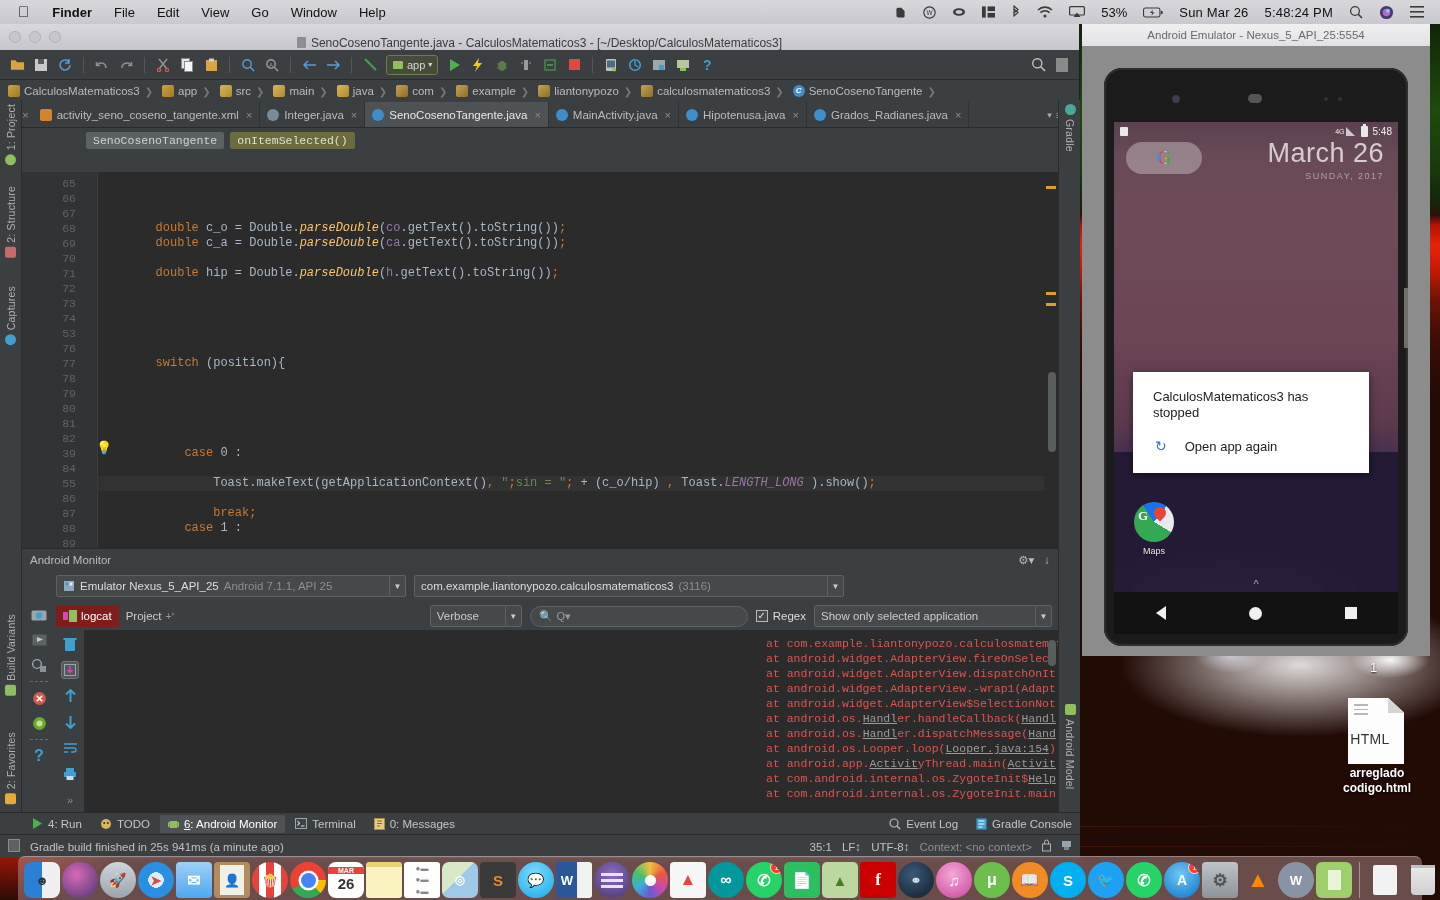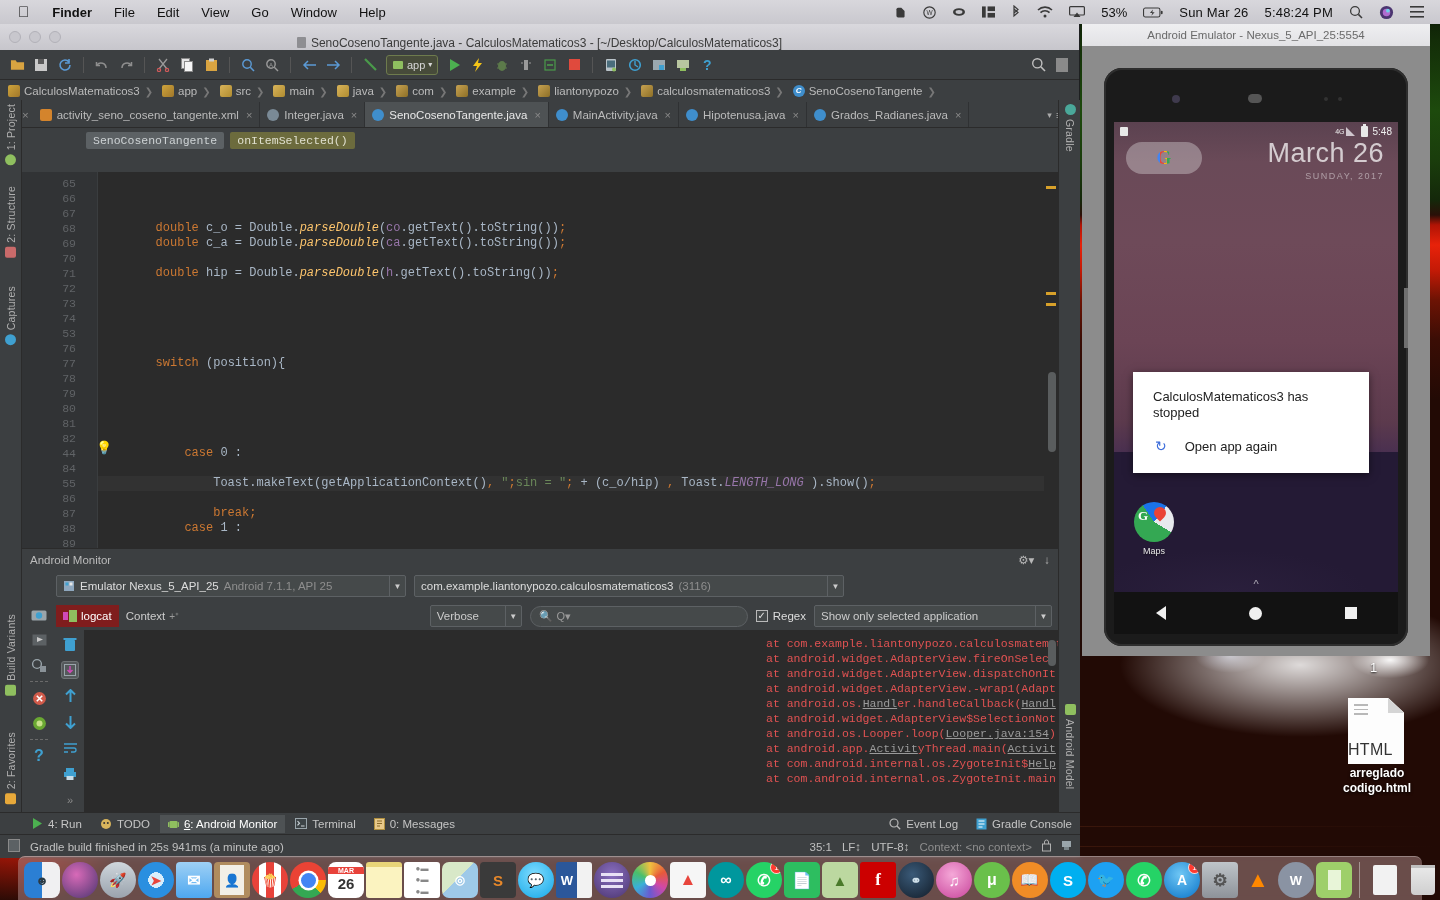--- a/index.html
+++ b/index.html
@@ -370,22 +370,22 @@
     width: 56px; height: 66px; background: #fdfdfd;
     clip-path: polygon(0 0, 72% 0, 100% 22%, 100% 100%, 0 100%);
     box-shadow: 0 1px 3px rgba(0,0,0,.5);
   }
   .file-fold {
     position: absolute; right: 0; top: 0; width: 16px; height: 15px;
     background: #d5d5d5; clip-path: polygon(0 0, 100% 100%, 0 100%);
   }
   .file-lines { position: absolute; left: 6px; top: 6px; width: 14px; }
   .file-lines i { display: block; height: 1.5px; background: #b8b8b8; margin-bottom: 3px; }
-  .file-ext { position: absolute; left: 0; bottom: 5px; width: 44px; text-align: center;
-    font-size: 16px; color: #333; letter-spacing: .3px; }
+  .file-ext { position: absolute; left: 0; bottom: 17px; width: 44px; text-align: center;
+    font-size: 14px; color: #333; letter-spacing: .3px; }
   .file-name {
     position: absolute; left: 1316px; top: 766px; width: 122px; text-align: center;
     color: #fff; font-size: 12px; font-weight: bold; line-height: 15px;
     text-shadow: 0 1px 3px rgba(0,0,0,.9);
   }
   .badge-1 { position: absolute; left: 1370px; top: 660px; color: #fff; font-size: 13px;
     text-shadow: 0 1px 2px rgba(0,0,0,.8); }
 
   
   .dock {
@@ -840,21 +840,21 @@
         <div>73</div>
         <div>74</div>
         <div>53</div>
         <div>76</div>
         <div>77</div>
         <div>78</div>
         <div>79</div>
         <div>80</div>
         <div>81</div>
         <div>82</div>
-        <div>44</div>
+        <div>39</div>
         <div>84</div>
         <div>55</div>
         <div>86</div>
         <div>87</div>
         <div>88</div>
         <div>89</div>
       </div>
     <div class="fold-col"></div>
     <div class="code" id="codebody"><div>&nbsp;</div><div>&nbsp;</div><div>&nbsp;</div><div>        <span class="kw">double</span> c_o = Double.<span class="fn it">parseDouble</span>(<span class="fld">co</span>.getText().toString())<span class="kw">;</span></div><div>        <span class="kw">double</span> c_a = Double.<span class="fn it">parseDouble</span>(<span class="fld">ca</span>.getText().toString())<span class="kw">;</span></div><div>&nbsp;</div><div>        <span class="kw">double</span> hip = Double.<span class="fn it">parseDouble</span>(<span class="fld">h</span>.getText().toString())<span class="kw">;</span></div><div>&nbsp;</div><div>&nbsp;</div><div>&nbsp;</div><div>&nbsp;</div><div>&nbsp;</div><div>        <span class="kw">switch</span> (position){</div><div>&nbsp;</div><div>&nbsp;</div><div>&nbsp;</div><div>&nbsp;</div><div>&nbsp;</div><div>            <span class="kw">case</span> 0 :</div><div>&nbsp;</div><div class="hl-row">                Toast.makeText(getApplicationContext()<span class="kw">,</span> <span class="st">"<span class="kw">;</span>sin = "<span class="kw">;</span></span> + (c_o/hip) <span class="kw">,</span> Toast.<span class="fld it">LENGTH_LONG</span> ).show()<span class="kw">;</span></div><div>&nbsp;</div><div>                <span class="kw">break</span><span class="kw">;</span></div><div>            <span class="kw">case</span> 1 :</div><div>&nbsp;</div></div>
     <div class="marker" style="top:14px;background:#d8a12a"></div>
@@ -929,21 +929,21 @@
 
   <div class="logcat-tabs">
     <div class="lc-tab active">
       <svg width="14" height="12" viewBox="0 0 14 12">
           <rect x="0" y="2" width="5" height="8" fill="#d04ab8"></rect>
           <rect x="6" y="0" width="8" height="12" fill="#8fbf5f"></rect>
         </svg>
       <span>logcat</span>
     </div>
     <div class="lc-tab">
-      <span>Context</span>
+      <span>Project</span>
       <span style="color:#9a9a9a;font-size:10px">+⁺</span>
     </div>
     <div class="filters">
       <div class="combo" style="width:92px">
         <span>Verbose</span>
         <span class="sp" style="flex:1"></span>
         <span class="cb-arrow">▼</span>
       </div>
       <div class="search-pill">
         <span>🔍</span>
@@ -998,22 +998,23 @@
       </span>
     <span class="ms-ico" style="color:#8a8a8a;font-size:11px">»</span>
   </div>
 
   <div class="logcat-body" id="logbody">
     <div class="lc-scroll"></div>
   <div class="ln">at com.example.liantonypozo.calculosmatemat</div>
       <div class="ln">at android.widget.AdapterView.fireOnSelect</div>
       <div class="ln">at android.widget.AdapterView.dispatchOnIt</div>
       <div class="ln">at android.widget.AdapterView.-wrap1(Adapt</div>
+      <div class="ln">at android.widget.AdapterView$SelectionNot</div>
       <div class="ln">at android.os.<span class="lnk">Handl</span>er.handleCallback(<span class="lnk">Handl</span></div>
-      <div class="ln">at android.widget.AdapterView$SelectionNot</div>
+      <div class="ln">at android.os.<span class="lnk">Handl</span>er.dispatchMessage(<span class="lnk">Hand</span></div>
       <div class="ln">at android.os.Looper.loop(<span class="lnk">Looper.java:154</span>)</div>
       <div class="ln">at android.app.<span class="lnk">Activit</span>yThread.main(<span class="lnk">Activit</span></div>
       <div class="ln">at com.android.internal.os.ZygoteInit$<span class="lnk">Help</span></div>
       <div class="ln">at com.android.internal.os.ZygoteInit.main</div>
     </div>
 
   <div class="tool-tabs">
     <div class="tt">
         <svg width="11" height="11" viewBox="0 0 11 11">
           <path d="M1 0l9 5.5L1 11z" fill="#4cb050"></path>

